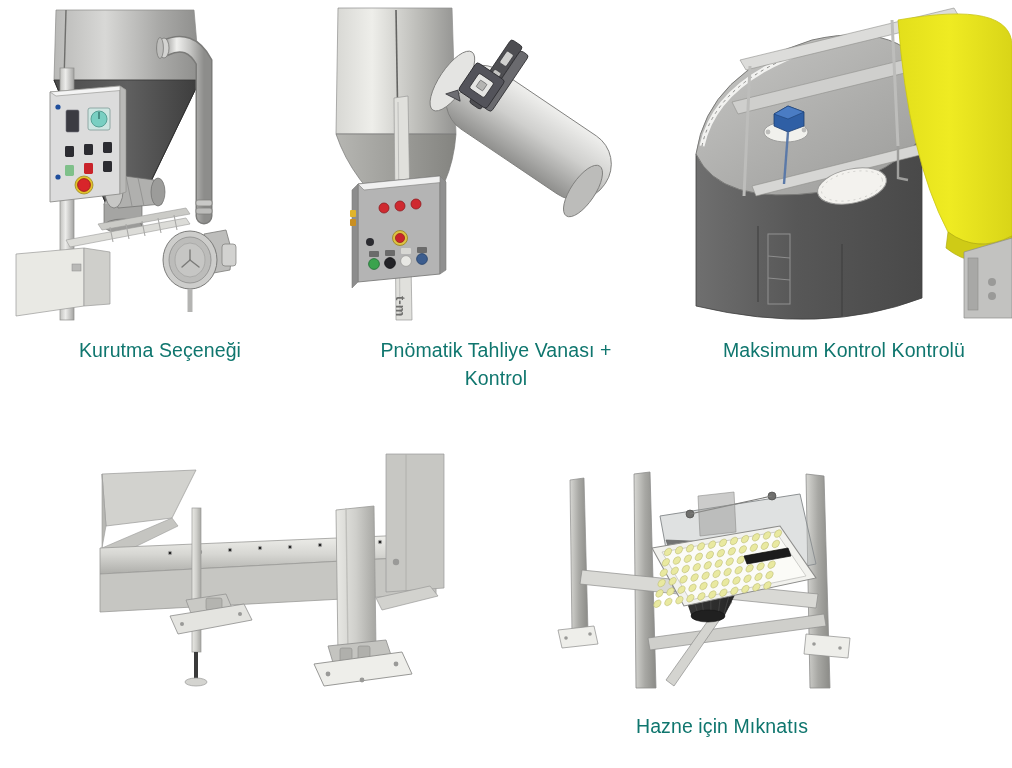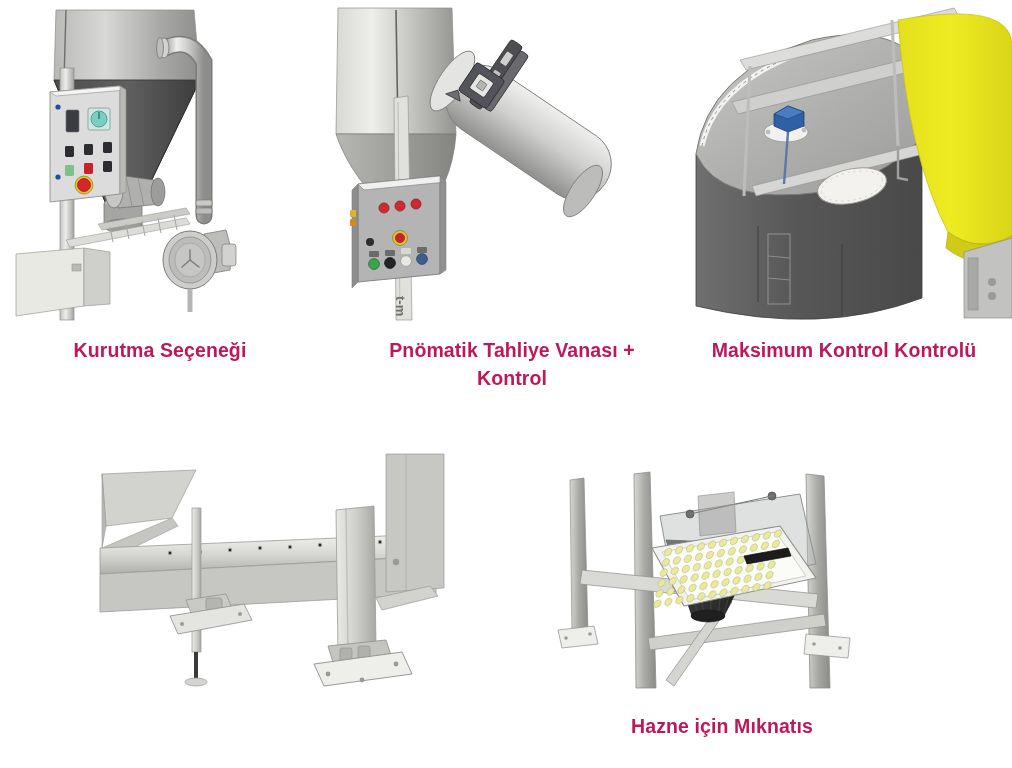--- a/index.html
+++ b/index.html
@@ -7,35 +7,34 @@
     width:1012px;height:768px;
     background:#ffffff;
     font-family:"Liberation Sans", sans-serif;
     overflow:hidden;
   }
   .sheet{position:relative;width:1012px;height:768px;background:#fff;}
   .fig{position:absolute;}
   .caption{
     position:absolute;
     text-align:center;
-    color:#be185d;
+    color:#0f766e;
     font-size:19.5px;
     line-height:28px;
     letter-spacing:.1px;
     font-family:"Liberation Sans", sans-serif;
     white-space:pre-line;
-    font-weight:bold;
   }
 
   
   #fig1{left:14px;  top:8px;  width:232px; height:312px;}
   #cap1{left:0px;   top:336px; width:320px;}
 
   #fig2{left:334px; top:6px;  width:292px; height:314px;}
-  #cap2{left:352px; top:336px; width:320px;}
+  #cap2{left:336px; top:336px; width:320px;}
 
   #fig3{left:692px; top:6px;  width:320px; height:312px;}
   #cap3{left:676px; top:336px; width:336px;}
 
   
   #fig4{left:100px; top:452px; width:384px; height:236px;}
   #cap4{left:90px;  top:700px; width:400px;}
 
   #fig5{left:548px; top:452px; width:348px; height:236px;}
   #cap5{left:562px; top:712px; width:320px;}

